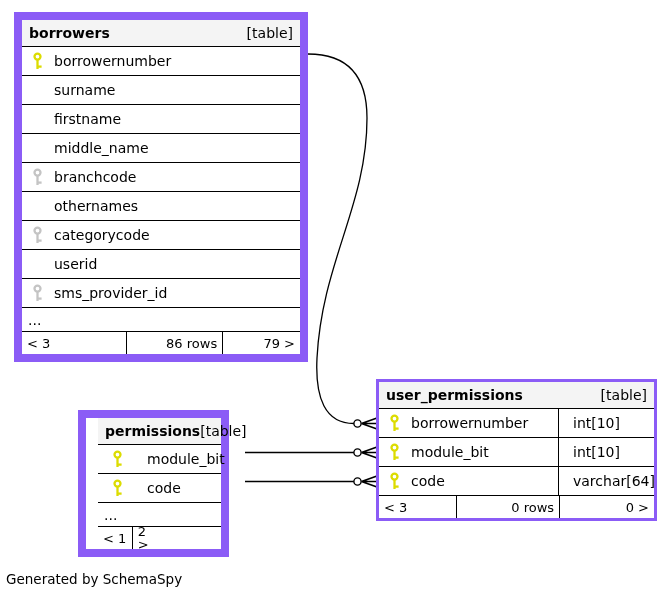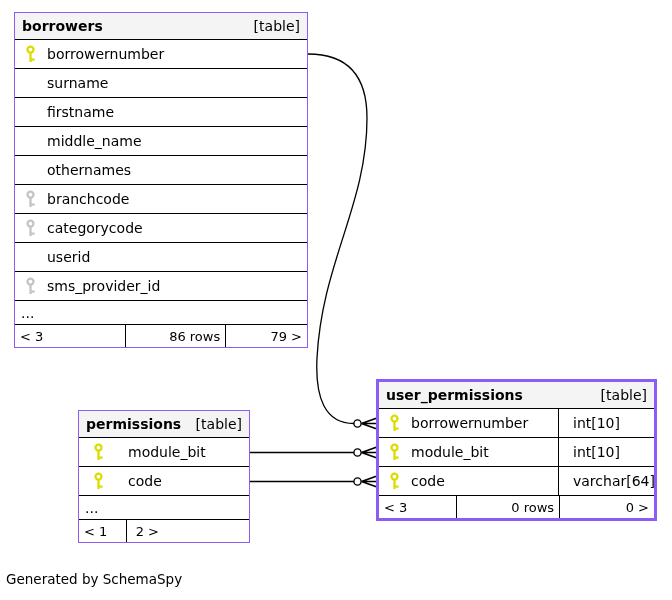--- a/index.html
+++ b/index.html
@@ -3,21 +3,21 @@
 <meta charset="utf-8">
 <style>
   html,body{margin:0;padding:0;background:#fff;}
   .canvas{
     position:relative;width:672px;height:600px;background:#ffffff;
     font-family:"DejaVu Sans","Liberation Sans",sans-serif;color:#000;
     overflow:hidden;
   }
   .wires{position:absolute;left:0;top:0;width:672px;height:600px;}
   .db-table{
-    position:absolute;background:#fff;border:1px solid #8b5cf6;box-sizing:border-box;
+    position:absolute;background:#fff;border:8px solid #8b5cf6;box-sizing:border-box;
     font-size:14px;line-height:1;
   }
   .db-table--focus{border-width:3px;}
   .db-header{
     display:flex;justify-content:space-between;align-items:center;
     height:27px;padding:0 7px;background:#f4f4f4;border-bottom:1px solid #000;
     box-sizing:border-box;
   }
   .db-title{font-weight:bold;}
   .db-badge{font-weight:normal;}
@@ -111,32 +111,32 @@
     <div class="db-row">
       <span class="cell-name">
           <svg class="key key--none" viewBox="0 0 11 18">
             <use href="#key-glyph"></use>
           </svg>
           <span>middle_name</span>
         </span>
     </div>
     <div class="db-row">
       <span class="cell-name">
+          <svg class="key key--implied" viewBox="0 0 11 18">
+            <use href="#key-glyph"></use>
+          </svg>
+          <span>branchcode</span>
+        </span>
+    </div>
+    <div class="db-row">
+      <span class="cell-name">
           <svg class="key key--none" viewBox="0 0 11 18">
             <use href="#key-glyph"></use>
           </svg>
           <span>othernames</span>
-        </span>
-    </div>
-    <div class="db-row">
-      <span class="cell-name">
-          <svg class="key key--implied" viewBox="0 0 11 18">
-            <use href="#key-glyph"></use>
-          </svg>
-          <span>branchcode</span>
         </span>
     </div>
     <div class="db-row">
       <span class="cell-name">
           <svg class="key key--implied" viewBox="0 0 11 18">
             <use href="#key-glyph"></use>
           </svg>
           <span>categorycode</span>
         </span>
     </div>
@@ -157,21 +157,21 @@
         </span>
     </div>
     <div class="db-dots">...</div>
     <div class="db-footer">
       <span class="f-prev">&lt; 3</span>
       <span class="f-rows">86 rows</span>
       <span class="f-next">79 &gt;</span>
     </div>
   </div>
 
-  <div class="db-table db-table--permissions" id="t-permissions" style="left:78px;top:410px;width:172px;">
+  <div class="db-table db-table--permissions" id="t-permissions" style="left:78px;top:410px;width:151px;padding-left:12px;">
     <div class="db-header">
       <span class="db-title">permissions</span>
       <span class="db-badge">[table]</span>
     </div>
     <div class="db-row">
       <span class="cell-name">
           <svg class="key key--primary" viewBox="0 0 11 18">
             <use href="#key-glyph"></use>
           </svg>
           <span>module_bit</span>

